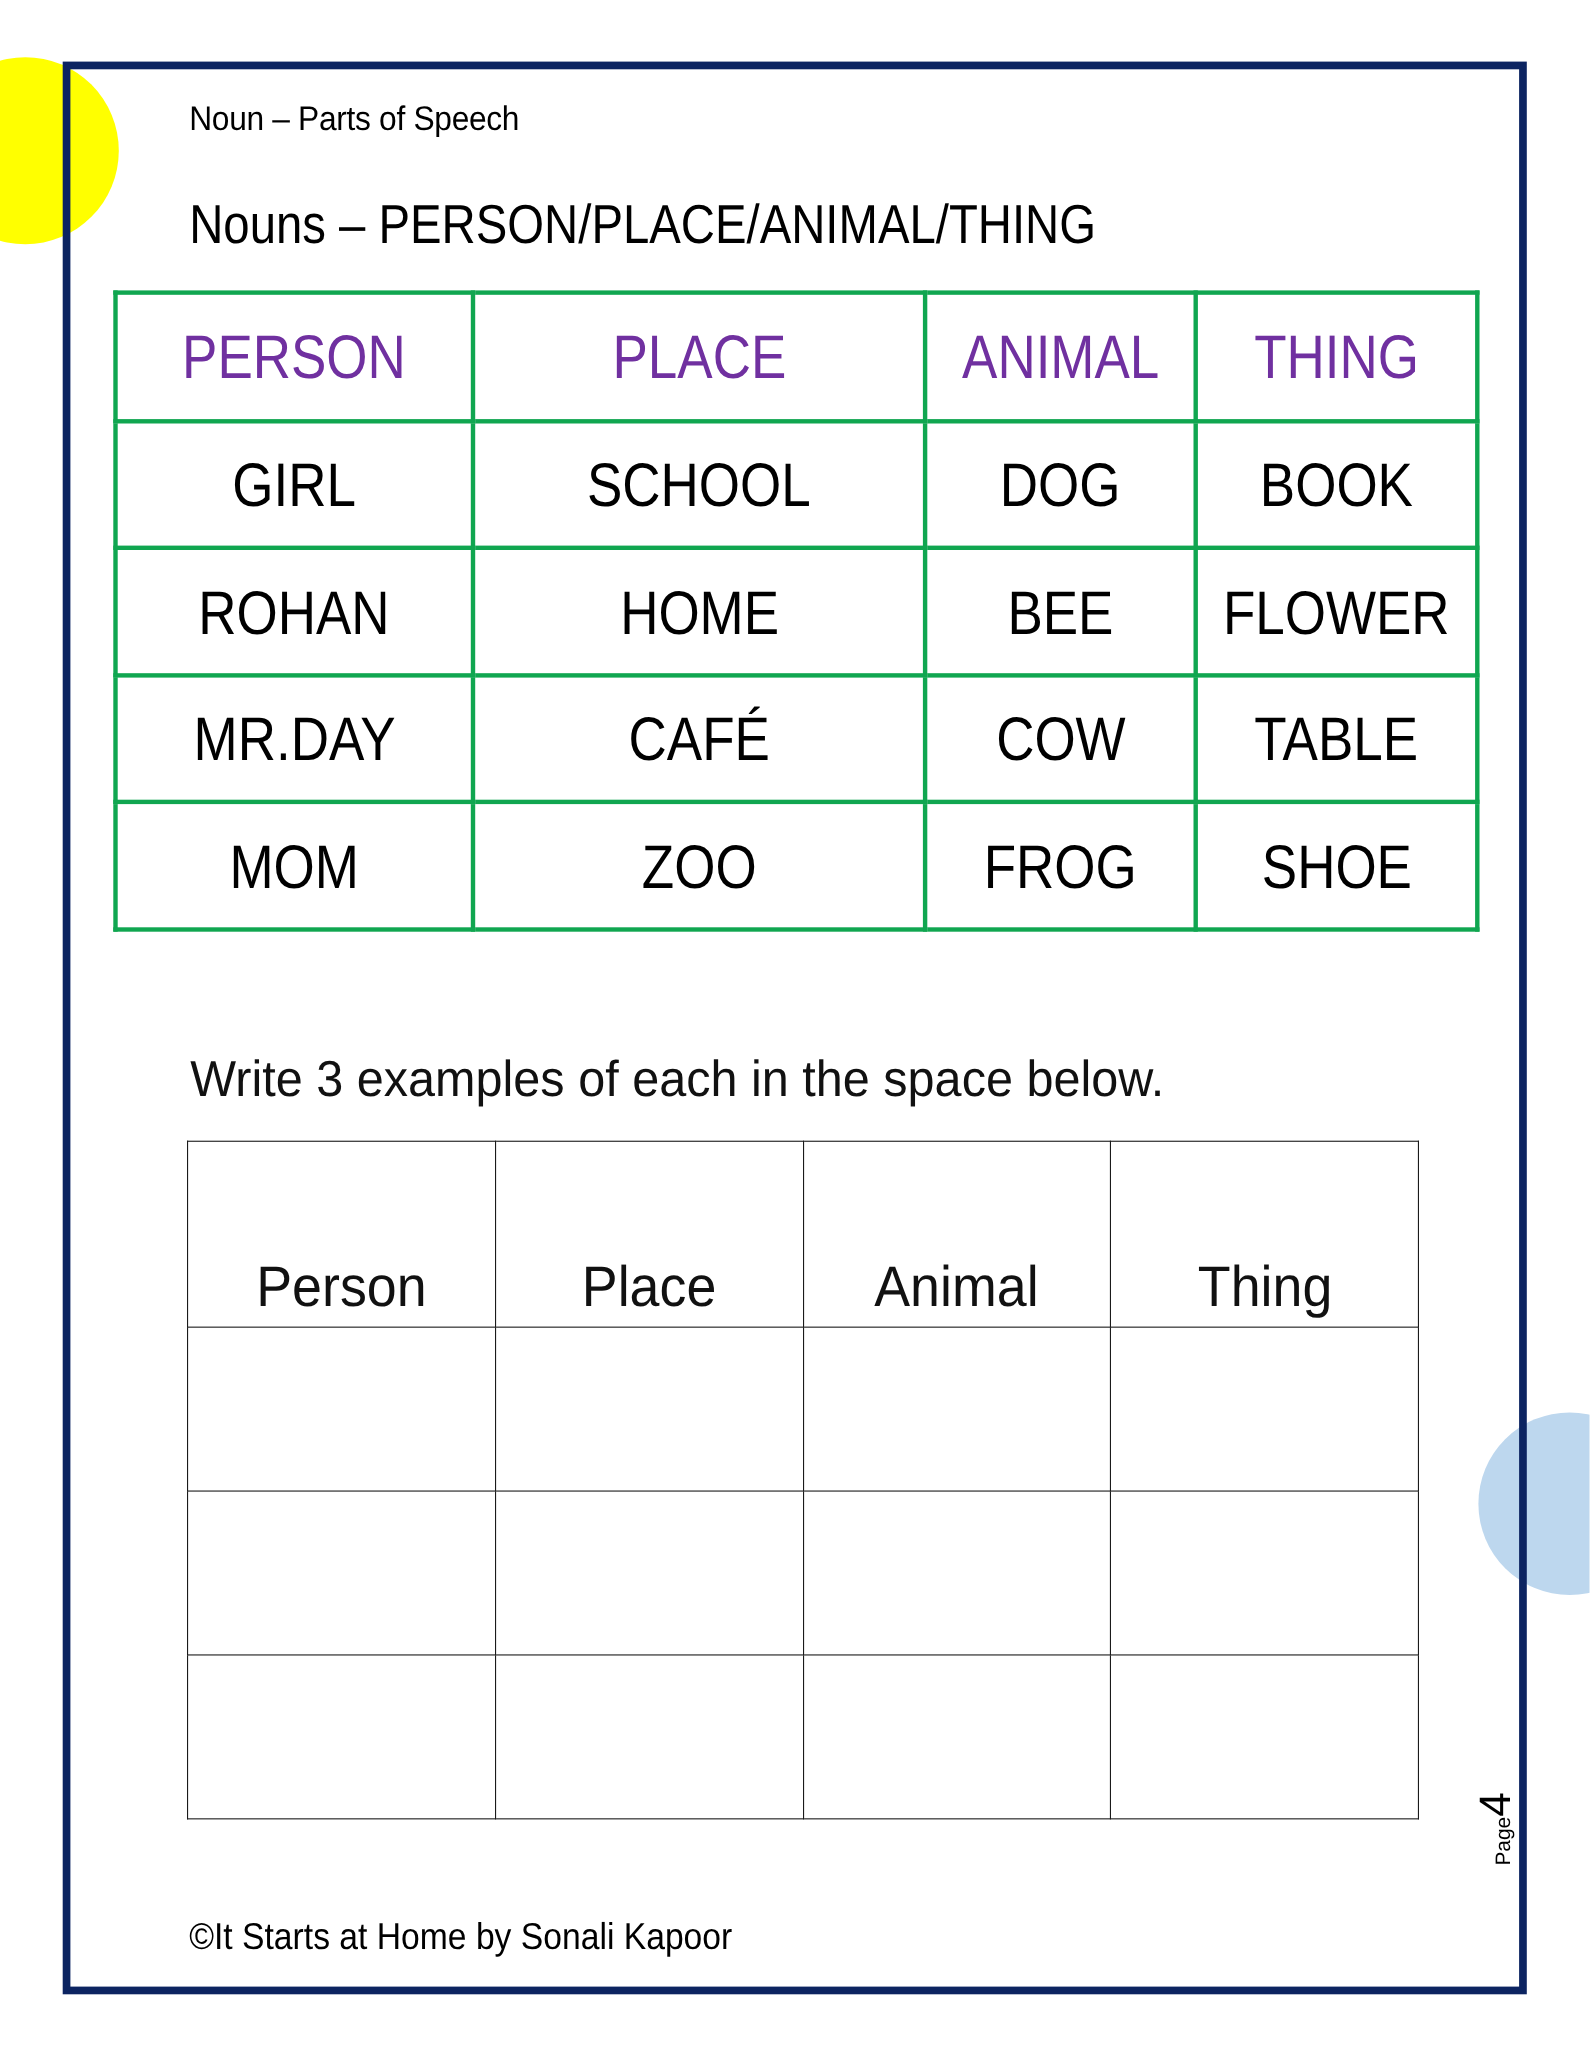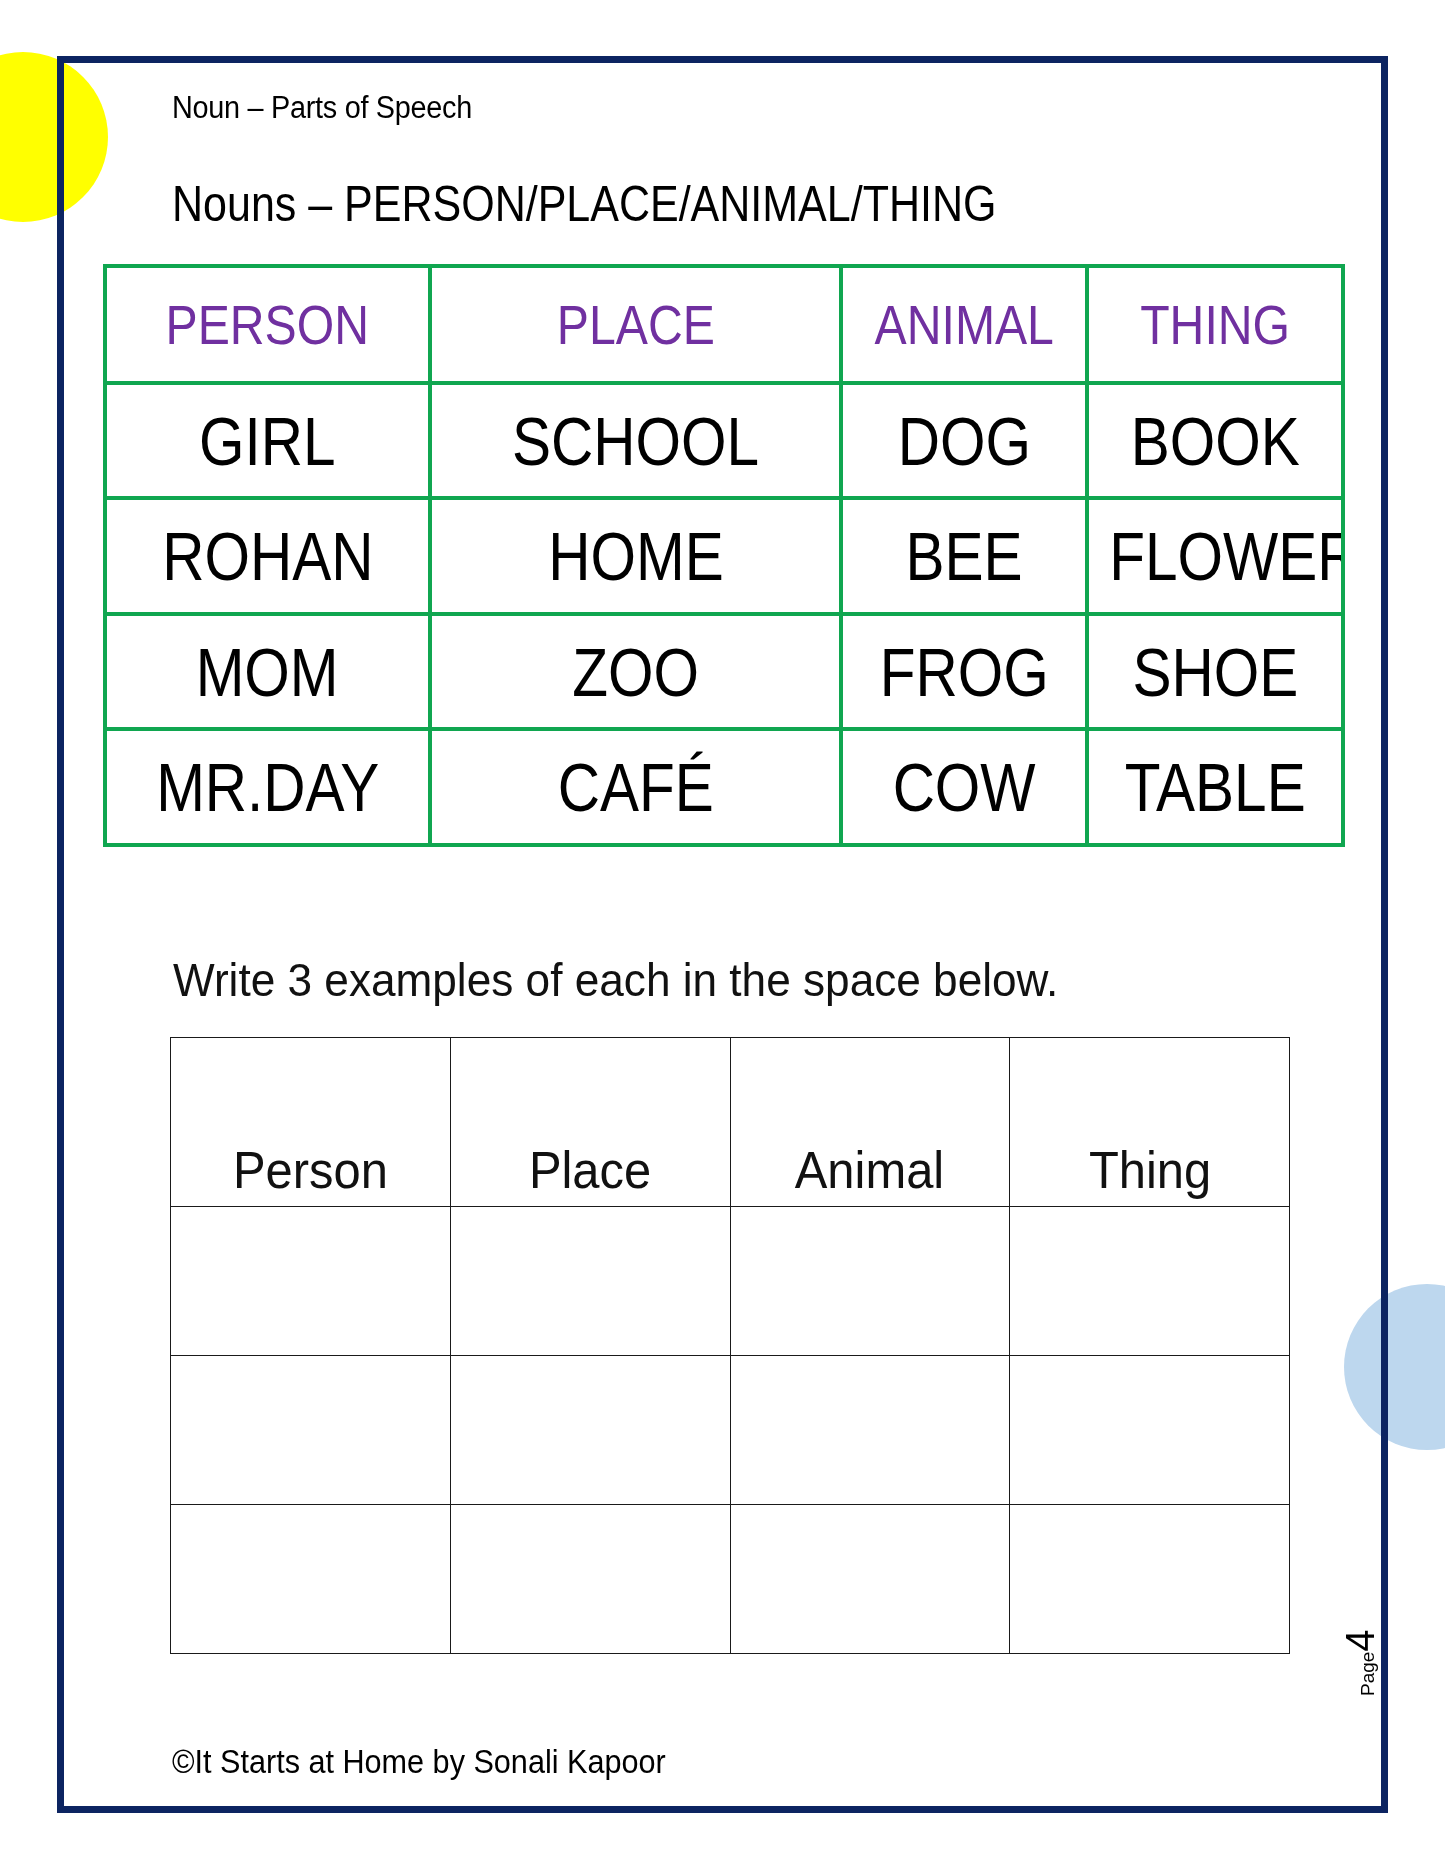--- a/index.html
+++ b/index.html
@@ -32,21 +32,21 @@
       position: absolute; left: 103px; top: 264px; width: 1238px; height: 583px;
       border-collapse: collapse; z-index: 2; table-layout: fixed;
     }
     .noun-table td, .noun-table th {
       border: 4px solid #10a650; text-align: center; padding: 0;
       font-weight: normal; overflow: hidden; white-space: nowrap;
     }
     .noun-table th {
       color: #7030a0; height: 81px; font-size: 56px; vertical-align: middle;
     }
-    .noun-table td { height: 80px; font-size: 68px; vertical-align: middle; }
+    .noun-table td { height: 80px; font-size: 56px; vertical-align: middle; }
     .noun-table tr.last td { height: 145px; vertical-align: top; padding-top: 8px; }
     .cell-text { display: inline-block; transform: scaleX(0.86); transform-origin: center; }
     .instruction {
       position: absolute; left: 173px; top: 950px; font-size: 46px; line-height: 60px;
       z-index: 2; white-space: nowrap; color: #111;
       transform: scaleX(0.96); transform-origin: left center;
     }
     .practice-table {
       position: absolute; left: 170px; top: 1037px; width: 1120px; height: 607px;
       border-collapse: collapse; table-layout: fixed; z-index: 2;
@@ -104,30 +104,30 @@
     <td><span class="cell-text">DOG</span></td>
     <td><span class="cell-text">BOOK</span></td>
   </tr>
   <tr>
     <td><span class="cell-text">ROHAN</span></td>
     <td><span class="cell-text">HOME</span></td>
     <td><span class="cell-text">BEE</span></td>
     <td><span class="cell-text">FLOWER</span></td>
   </tr>
   <tr>
+    <td><span class="cell-text">MR.DAY</span></td>
+    <td><span class="cell-text">CAFÉ</span></td>
+    <td><span class="cell-text">COW</span></td>
+    <td><span class="cell-text">TABLE</span></td>
+  </tr>
+  <tr>
     <td><span class="cell-text">MOM</span></td>
     <td><span class="cell-text">ZOO</span></td>
     <td><span class="cell-text">FROG</span></td>
     <td><span class="cell-text">SHOE</span></td>
-  </tr>
-  <tr>
-    <td><span class="cell-text">MR.DAY</span></td>
-    <td><span class="cell-text">CAFÉ</span></td>
-    <td><span class="cell-text">COW</span></td>
-    <td><span class="cell-text">TABLE</span></td>
   </tr>
 </tbody>
   </table>
 
 <div class="instruction">Write 3 examples of each in the space below.</div>
 
 <table class="practice-table">
   <tbody>
       <tr>
     <th><span class="cell-text">Person</span></th>

